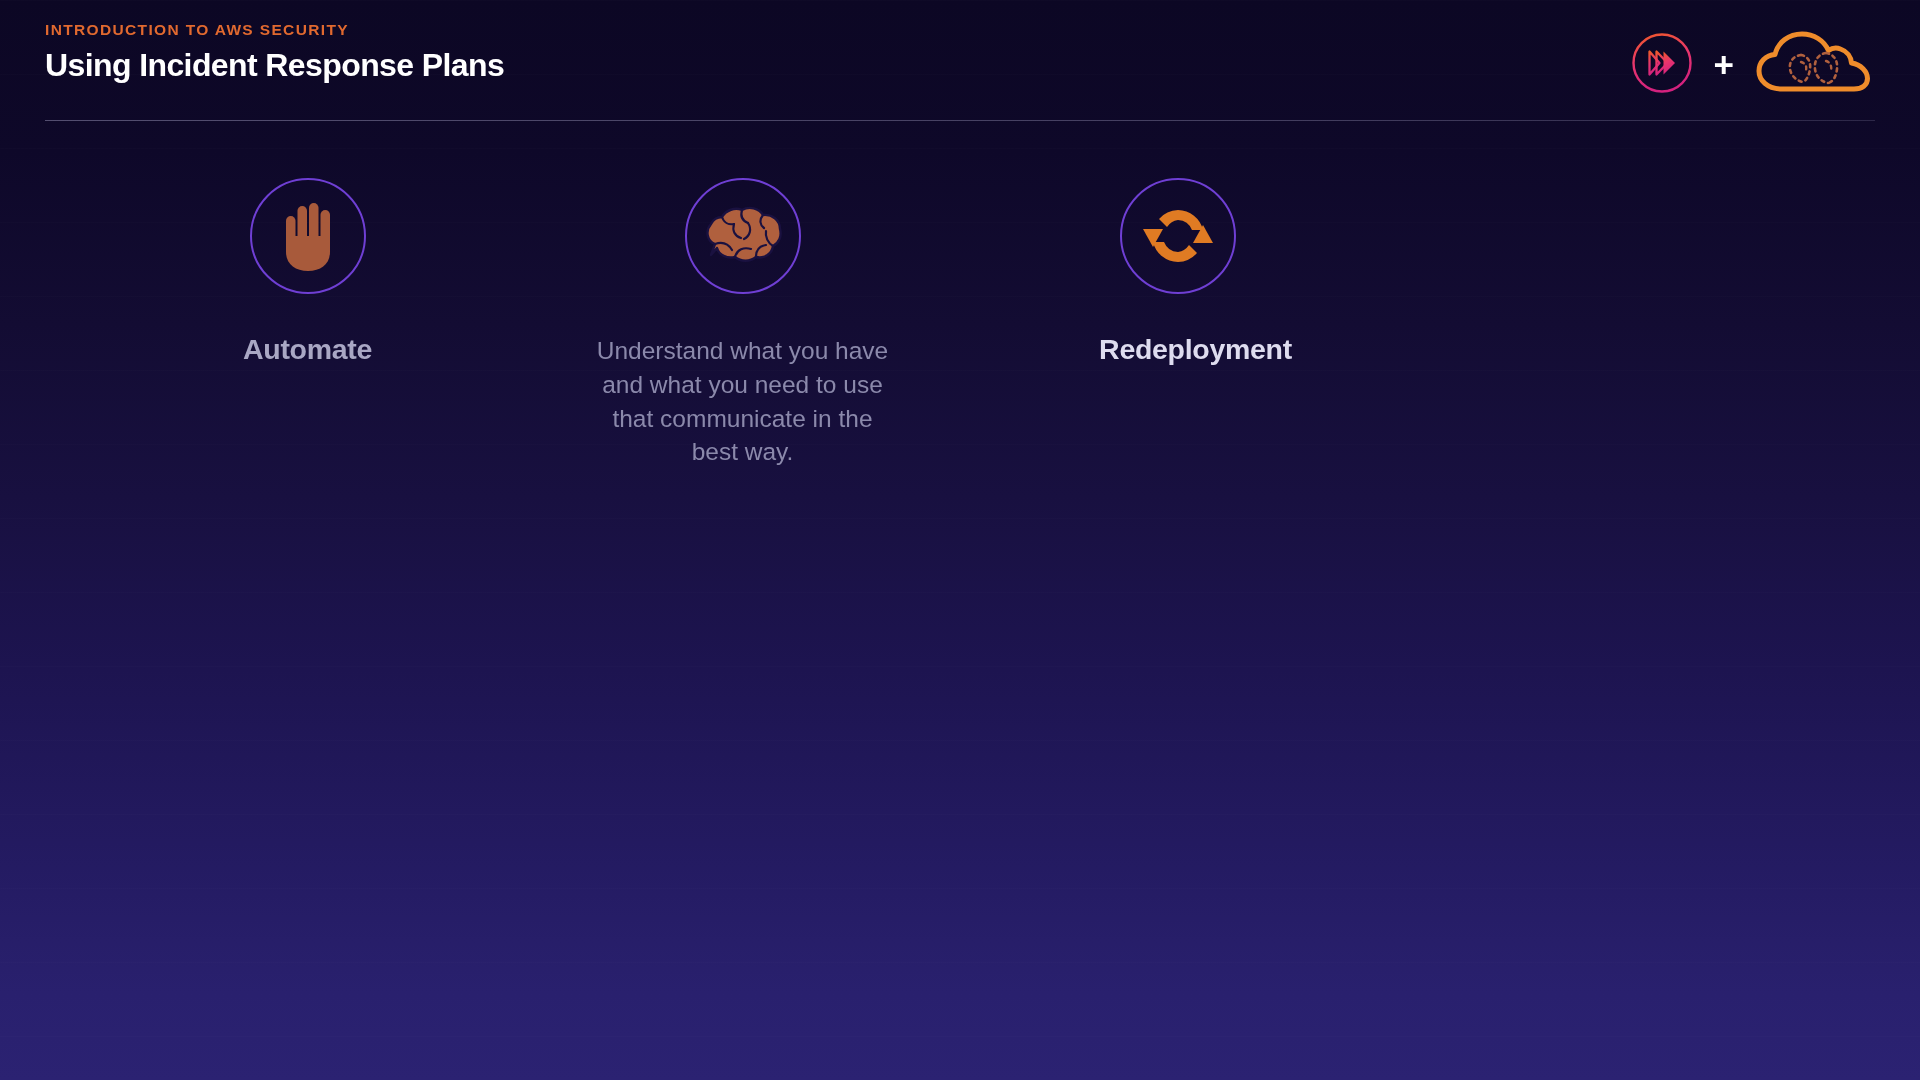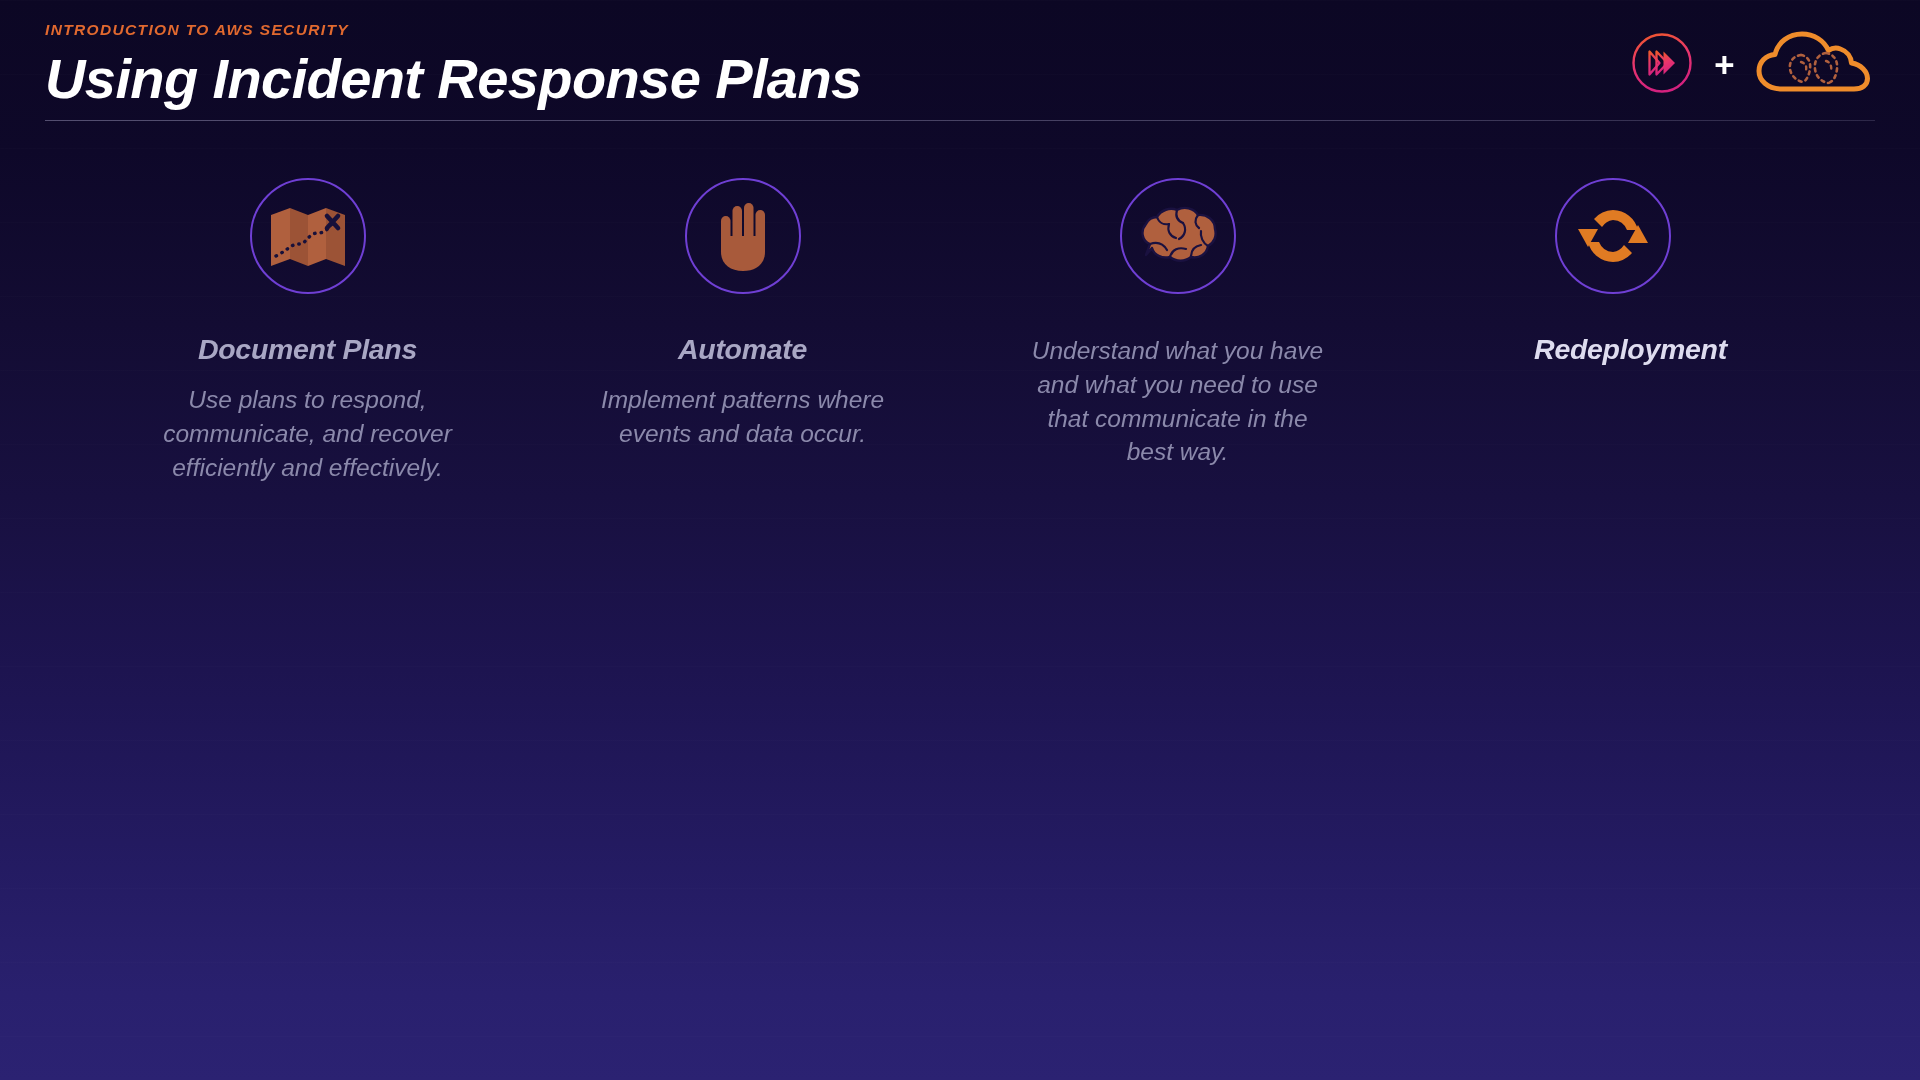--- a/index.html
+++ b/index.html
@@ -27,21 +27,21 @@
     background:repeating-linear-gradient(
        180deg,
        rgba(255,255,255,0.012) 0px,
        rgba(255,255,255,0.012) 1px,
        rgba(0,0,0,0) 1px,
        rgba(0,0,0,0) 74px);
     pointer-events:none;
     z-index:0;
   }
 
-  .slide { position:relative; z-index:1; width:1920px; height:952px;font-style:italic; }
+  .slide { position:relative; z-index:1; width:1920px; height:952px; }
 
   
   .header{
     position:absolute;
     left:0; top:0; right:0;
     height:128px;
     padding:22px 44px 0 45px;
     display:flex;
     align-items:flex-start;
     justify-content:space-between;
@@ -55,21 +55,21 @@
   .eyebrow{
     font-size:15.5px;
     font-weight:700;
     letter-spacing:1.35px;
     color:#e1692f;
     text-transform:uppercase;
     line-height:1;
     margin-bottom:11px;
   }
   .title{
-    font-size:56px;
+    font-size:32px;
     font-weight:700;
     letter-spacing:-0.6px;
     color:#ffffff;
     line-height:1.06;
   }
 
   .logos{
     display:flex;
     align-items:center;
     gap:20px;
@@ -176,49 +176,34 @@
         <path d="M72 31 C76 32 78 36 77 41" fill="none" stroke="#b0603e" stroke-width="2.4" stroke-dasharray="3 4" stroke-linecap="round"></path>
       </svg>
     </div>
 
     <div class="header-rule"></div>
   </div>
 
   <div class="grid">
 
 
-    <div class="card row-a">
-      <div class="icon-circle">
-        <svg width="80" height="74" viewBox="0 0 80 74">
-          <path d="M3 16 L22 9 L22 60 L3 67 Z" fill="#b0603e"></path>
-          <path d="M22 9 L40 16 L40 67 L22 60 Z" fill="#9c5336"></path>
-          <path d="M40 16 L58 9 L58 60 L40 67 Z" fill="#b0603e"></path>
-          <path d="M58 9 L77 16 L77 67 L58 60 Z" fill="#9c5336"></path>
-          <path d="M8 57 C20 51 23 45 31 45 C39 45 40 34 50 34 C60 34 60 26 66 24" fill="none" stroke="#17103a" stroke-width="3.4" stroke-linecap="round" stroke-dasharray="0.5 6"></path>
-          <path d="M59 17 L70 29 M70 17 L59 29" stroke="#17103a" stroke-width="4.6" stroke-linecap="round"></path>
-        </svg>
-      </div>
-      <div class="card-title">Document Plans</div>
-      <div class="card-desc">Use plans to respond, communicate, and recover efficiently and effectively.</div>
-    </div>
 
     <div class="card row-a">
       <div class="icon-circle">
         <svg width="64" height="76" viewBox="0 0 64 76">
           <g fill="#a85a3b">
             <rect x="10" y="18" width="9.5" height="34" rx="4.7"></rect>
             <rect x="21.5" y="8" width="9.5" height="44" rx="4.7"></rect>
             <rect x="33" y="5" width="9.5" height="47" rx="4.7"></rect>
             <rect x="44.5" y="12" width="9.5" height="40" rx="4.7"></rect>
             <path d="M10 38 L54 38 L54 54 C54 66 45 73 32 73 C19 73 10 66 10 54 Z"></path>
           </g>
         </svg>
       </div>
       <div class="card-title">Automate</div>
-      <div class="card-desc">Implement patterns where events and data occur.</div>
     </div>
 
     <div class="card row-a">
       <div class="icon-circle">
         <svg width="82" height="66" viewBox="0 0 82 66">
           <path d="M20 14 C24 7 33 4 40 7 C47 3 57 5 61 12 C70 11 78 17 78 26
                    C80 33 77 40 71 43 C70 51 62 56 54 54 C48 59 39 59 33 54
                    C25 56 17 52 15 45 L9 52 L13 41 C5 38 3 28 9 21 C11 17 15 14 20 14 Z" fill="#b0603e" stroke="#1a1140" stroke-width="2.4" stroke-linejoin="round"></path>
           <g fill="none" stroke="#1a1140" stroke-width="2.2" stroke-linecap="round">
             <path d="M40 7 C38 14 41 18 46 20"></path>

